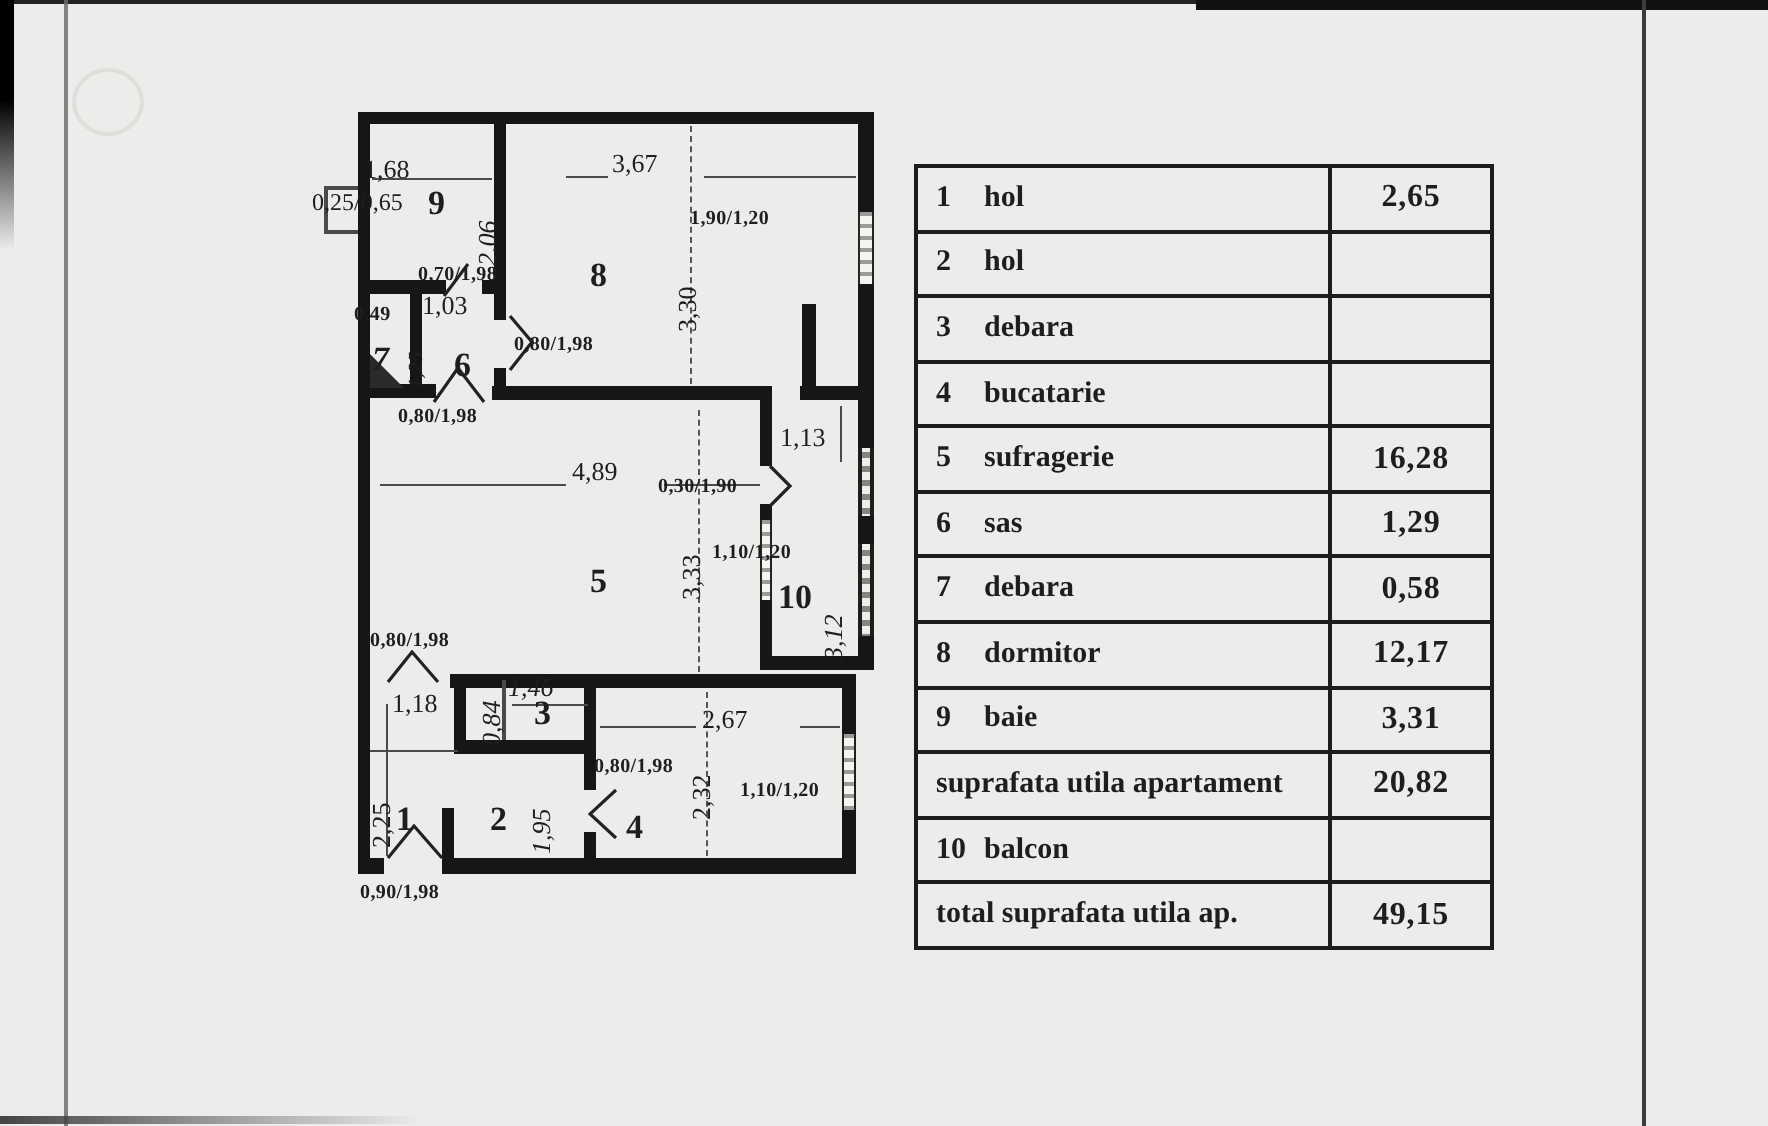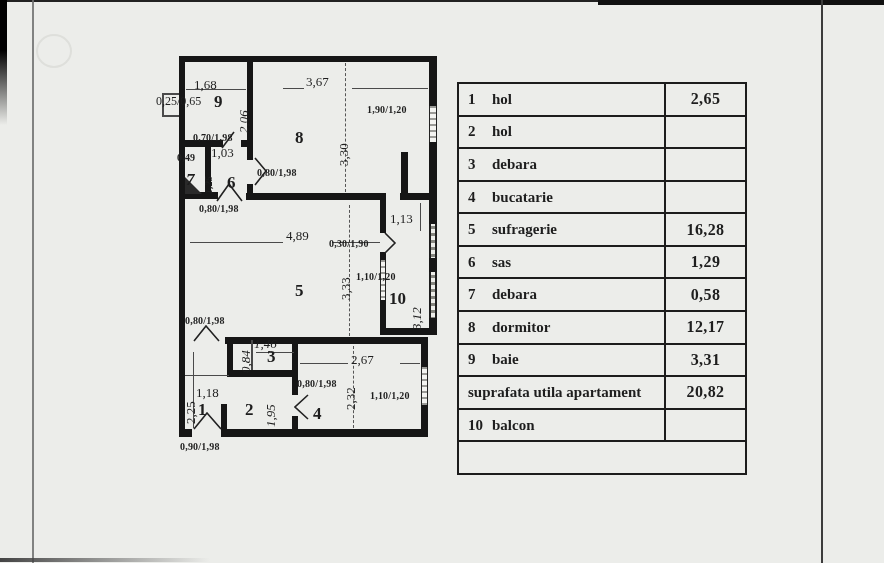--- a/index.html
+++ b/index.html
@@ -142,27 +142,27 @@
     <svg class="swing" style="left:294px;top:394px" width="15" height="26">
         <polyline points="14,1 1,13 14,25" fill="none" stroke="#222" stroke-width="1.6"></polyline>
       </svg>
     <svg class="swing" style="left:384px;top:232px" width="13" height="22">
         <polyline points="1,1 11,11 1,21" fill="none" stroke="#222" stroke-width="1.6"></polyline>
       </svg>
     <svg class="swing" style="left:184px;top:176px" width="19" height="19">
         <polygon points="1,1 18,18 1,18" fill="#2a2a2a"></polygon>
       </svg>
 
-    <div class="lbl dim" style="left:194px;top:77px">1,68</div>
+    <div class="lbl dim" style="left:182px;top:77px">1,68</div>
     <div class="lbl dim" style="left:306px;top:74px">3,67</div>
     <div class="lbl dim" style="left:156px;top:94px;font-size:12px">0,25/0,65</div>
     <div class="lbl rnum" style="left:214px;top:92px">9</div>
     <div class="lbl dim rot ital" style="left:236px;top:133px">2,06</div>
-    <div class="lbl door" style="left:367px;top:104px">1,90/1,20</div>
-    <div class="lbl door" style="left:193px;top:132px">0,70/1,98</div>
+    <div class="lbl door" style="left:345px;top:104px">1,90/1,20</div>
+    <div class="lbl door" style="left:209px;top:132px">0,70/1,98</div>
     <div class="lbl door" style="left:177px;top:152px">0,49</div>
     <div class="lbl dim" style="left:211px;top:145px">1,03</div>
     <div class="lbl rnum" style="left:295px;top:128px">8</div>
     <div class="lbl dim rot" style="left:336px;top:166px">3,30</div>
     <div class="lbl rnum ital" style="left:186px;top:170px">7</div>
     <div class="lbl door rot ital" style="left:203px;top:194px">1,25</div>
     <div class="lbl rnum" style="left:227px;top:173px">6</div>
     <div class="lbl door" style="left:257px;top:167px">0,80/1,98</div>
     <div class="lbl door" style="left:199px;top:203px">0,80/1,98</div>
     <div class="lbl dim" style="left:390px;top:211px">1,13</div>
@@ -170,21 +170,21 @@
     <div class="lbl door" style="left:329px;top:238px">0,30/1,90</div>
     <div class="lbl dim rot" style="left:338px;top:300px">3,33</div>
     <div class="lbl door" style="left:356px;top:271px">1,10/1,20</div>
     <div class="lbl rnum" style="left:295px;top:281px">5</div>
     <div class="lbl rnum" style="left:389px;top:289px">10</div>
     <div class="lbl dim rot ital" style="left:409px;top:330px">3,12</div>
     <div class="lbl door" style="left:185px;top:315px">0,80/1,98</div>
     <div class="lbl dim ital" style="left:254px;top:336px">1,46</div>
     <div class="lbl dim rot ital" style="left:238px;top:373px">0,84</div>
     <div class="lbl rnum" style="left:267px;top:347px">3</div>
-    <div class="lbl dim" style="left:196px;top:385px">1,18</div>
+    <div class="lbl dim" style="left:196px;top:344px">1,18</div>
     <div class="lbl dim" style="left:351px;top:352px">2,67</div>
     <div class="lbl dim rot" style="left:343px;top:410px">2,32</div>
     <div class="lbl door" style="left:297px;top:378px">0,80/1,98</div>
     <div class="lbl door" style="left:370px;top:390px">1,10/1,20</div>
     <div class="lbl dim rot" style="left:183px;top:424px">2,25</div>
     <div class="lbl rnum" style="left:198px;top:400px">1</div>
     <div class="lbl rnum" style="left:245px;top:400px">2</div>
     <div class="lbl dim rot ital" style="left:263px;top:427px">1,95</div>
     <div class="lbl rnum" style="left:313px;top:404px">4</div>
     <div class="lbl door" style="left:180px;top:441px">0,90/1,98</div>
@@ -258,16 +258,21 @@
         </div>
       <div class="t-val">20,82</div>
     </div>
     <div class="t-row">
       <div class="t-name">
           <span class="t-no">10</span>
           <span>balcon</span>
         </div>
     </div>
     <div class="t-row">
+      <div class="t-name">
+          <span class="t-no"></span>
+          <span>total suprafata utila ap.</span>
+        </div>
+      <div class="t-val">49,15</div>
     </div>
   </div>
 
 </div>
 
 </body></html>

